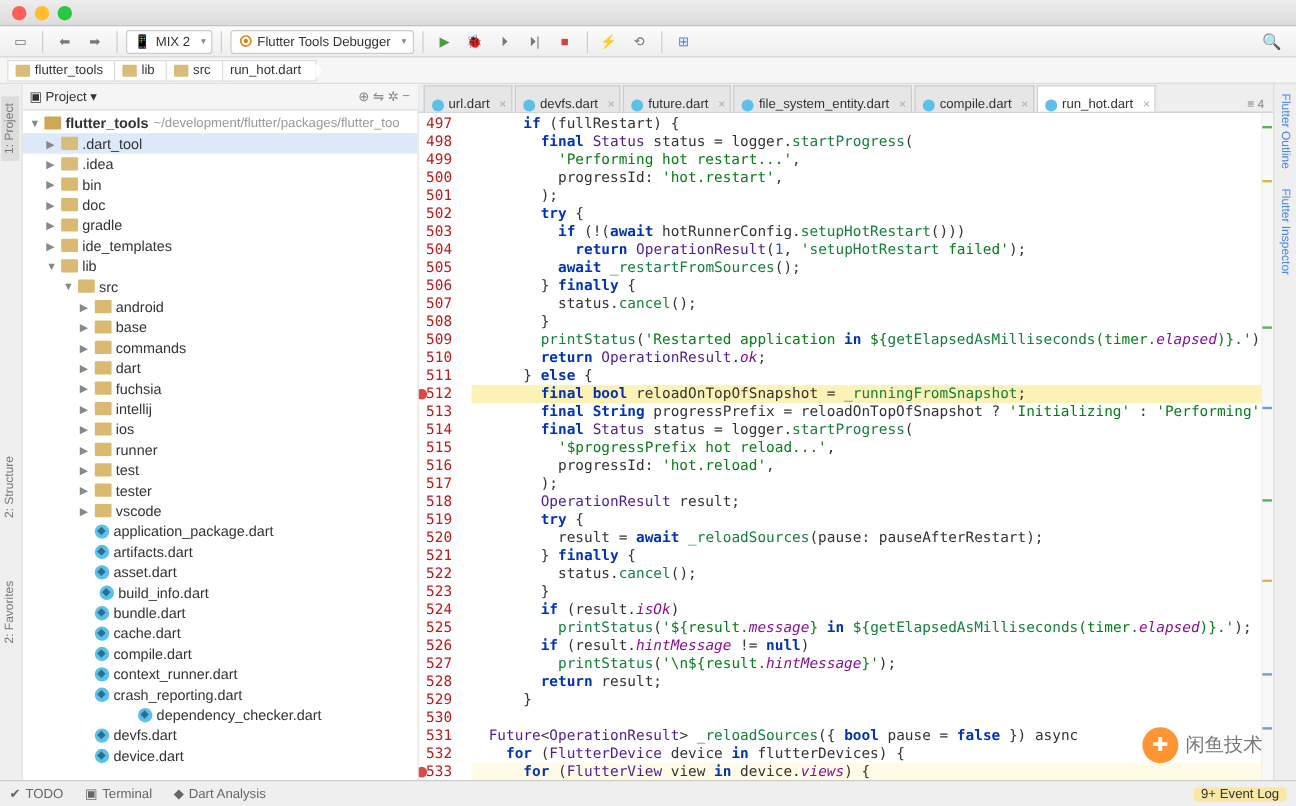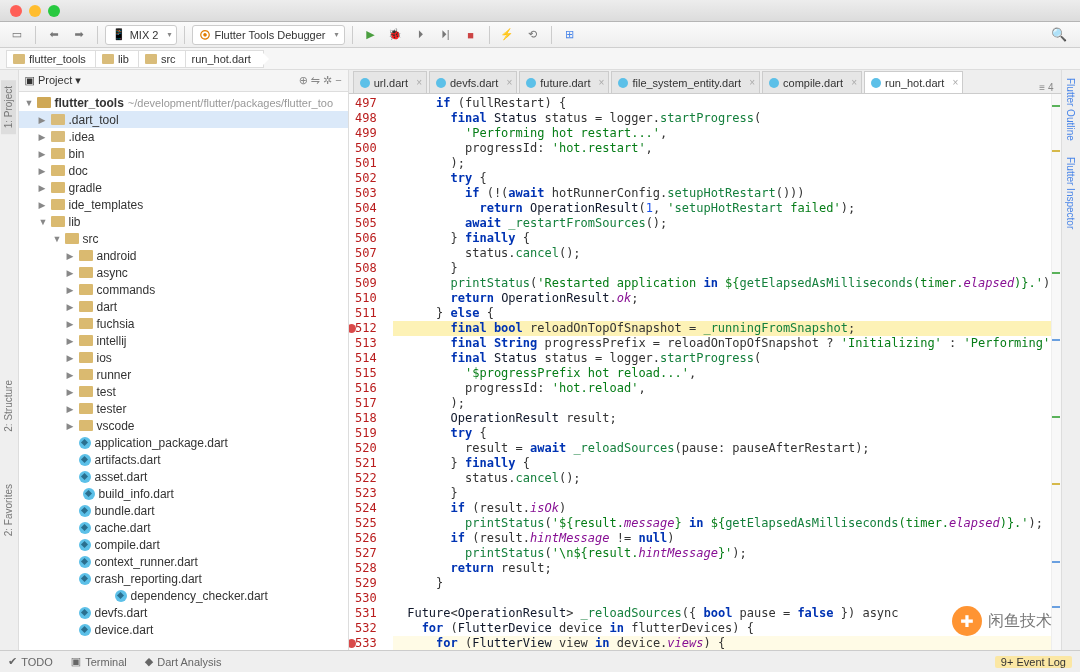--- a/index.html
+++ b/index.html
@@ -48,35 +48,35 @@
 .fldr { width:14px; height:11px; background:#daba70; border-radius:1px; margin-right:4px; flex-shrink:0; }
 .fldr.dk{background:#cfa856}
 .fldr.closed{background:#d9bc7a}
 .dart{width:12px;height:12px;background:#5cc0e8;border-radius:50%;margin-right:4px;flex-shrink:0;display:flex;align-items:center;justify-content:center}
 .dart::before{content:"";width:5px;height:5px;background:#2a6f8f;transform:rotate(45deg)}
 .dim{color:#999;font-size:11px;margin-left:4px}
 
 
 .editor { flex:1; display:flex; flex-direction:column; background:#fff; }
 .tabs { height:24px; background:#eee; border-bottom:1px solid #ccc; display:flex; align-items:flex-end; padding-left:4px; }
-.tab { height:22px; border:1px solid #ccc; border-bottom:none; background:#e6e6e6; margin-right:2px; padding:0 18px 0 6px; display:flex; align-items:center; font-size:11px; position:relative; }
+.tab { height:22px; border:1px solid #ccc; border-bottom:none; background:#e6e6e6; margin-right:2px; padding:0 18px 0 6px; display:flex; align-items:flex-end; font-size:11px; position:relative; }
 .tab.active { background:#fff; }
 .tab .ti{width:10px;height:10px;background:#5cc0e8;border-radius:50%;margin-right:4px}
 .tab .x{position:absolute;right:4px;color:#aaa;font-size:10px}
 .tabs .more{margin-left:auto;padding:0 8px;font-size:10px;color:#888}
 
 .code-wrap { flex:1; display:flex; overflow:hidden; position:relative; }
 .gutter { width:40px; text-align:right; padding:2px 12px 2px 0; color:#b91c1c; font-family:Menlo,Monaco,monospace; font-size:12px; background:#fff; position:relative; }
 .gutter .ln{height:15px;line-height:15px;position:relative}
 .gutter .bp::before{content:"";position:absolute;left:-2px;top:3px;width:9px;height:9px;border-radius:50%;background:#d94a4a}
 .code { flex:1; font-family:Menlo,Monaco,monospace; font-size:12px; padding:2px 4px; overflow:hidden; white-space:pre; line-height:15px; }
 .code .l{height:15px}
 .code .hl{background:#fdf2b6}
 .code .hl2{background:#fffbe6}
-.kw{color:#0033b3;font-weight:600}.str{color:#067d17}.num{color:#1750eb}.fn{color:#15803d}.pr{color:#871094;font-style:italic}.ty{color:#0f172a}
+.kw{color:#0033b3;font-weight:600}.str{color:#067d17}.num{color:#1750eb}.fn{color:#15803d}.pr{color:#871094;font-style:italic}.ty{color:#4c1d95}
 
 
 .rgutter { width:20px; background:#efefef; border-left:1px solid #ddd; }
 .rgutter .vtab { writing-mode:vertical-rl; font-size:10px; color:#4a86e8; padding:8px 3px; }
 
 
 .marks{position:absolute;right:0;top:0;bottom:0;width:10px;background:#f8f8f8;border-left:1px solid #eee}
 .marks span{position:absolute;right:1px;width:8px;height:2px}
 .mg{background:#5ab25a}.my{background:#d6b94a}.mb{background:#6aa0e0}
 
@@ -212,21 +212,21 @@
           <span>src</span>
         </div>
         <div class="tree-row" style="padding-left: 48px;">
           <span class="arrow">▶</span>
           <span class="fldr"></span>
           <span>android</span>
         </div>
         <div class="tree-row" style="padding-left: 48px;">
           <span class="arrow">▶</span>
           <span class="fldr"></span>
-          <span>async</span>
+          <span>base</span>
         </div>
         <div class="tree-row" style="padding-left: 48px;">
           <span class="arrow">▶</span>
           <span class="fldr"></span>
           <span>commands</span>
         </div>
         <div class="tree-row" style="padding-left: 48px;">
           <span class="arrow">▶</span>
           <span class="fldr"></span>
           <span>dart</span>

